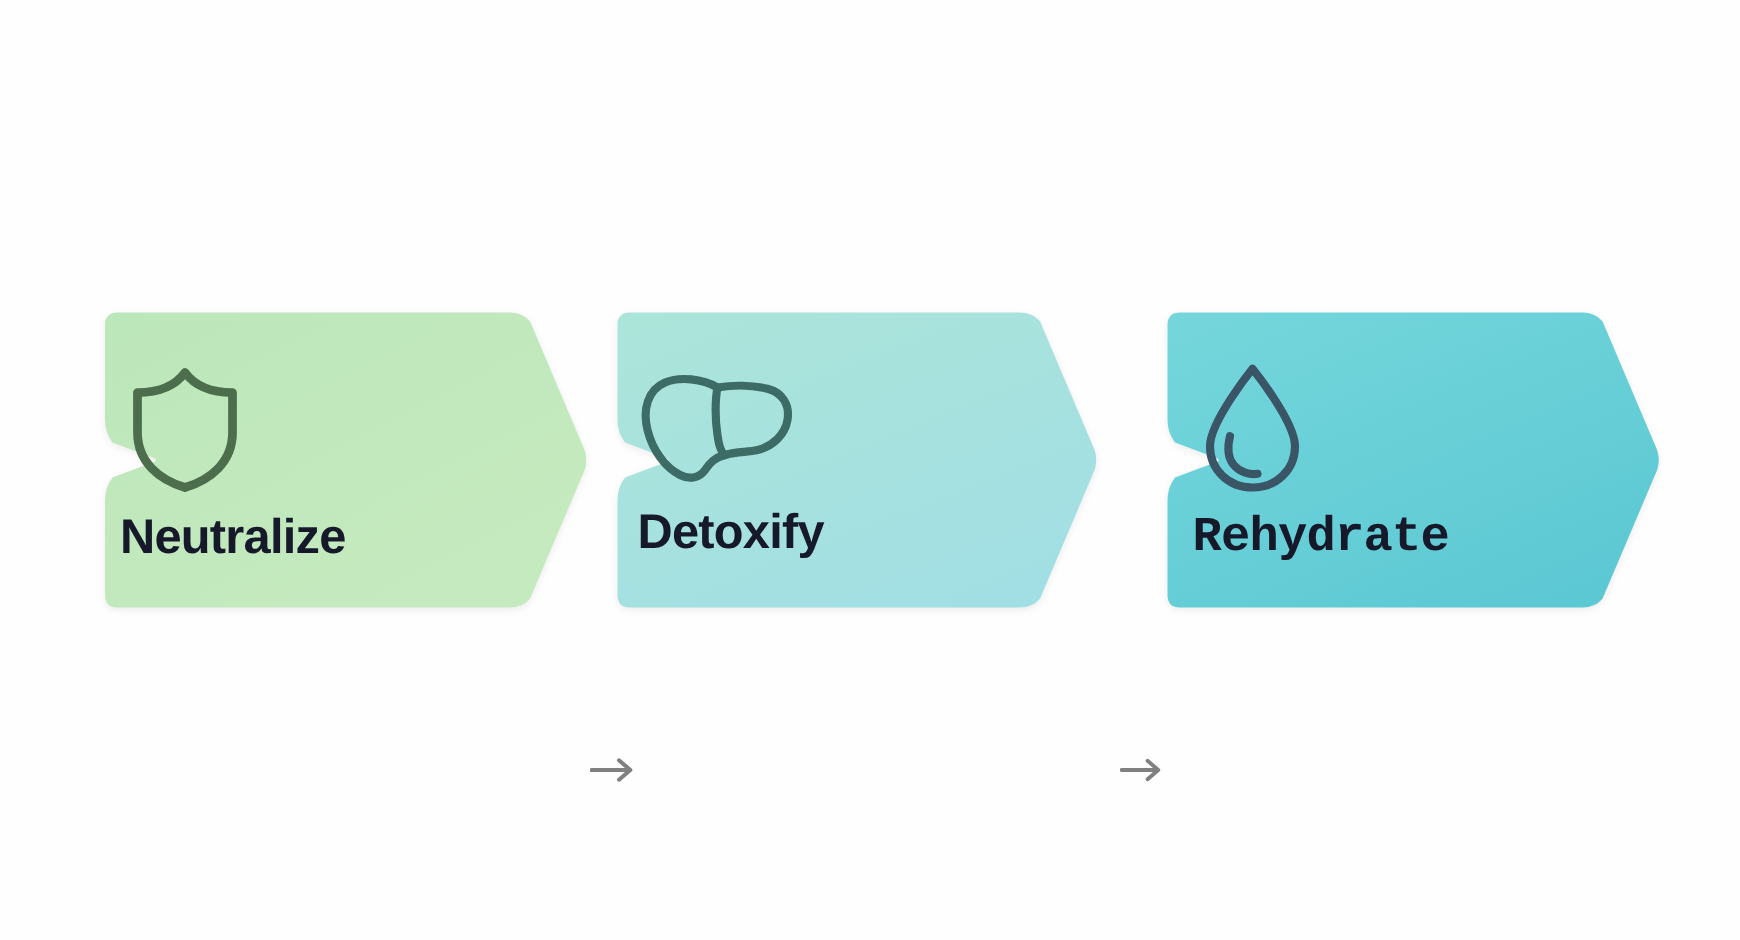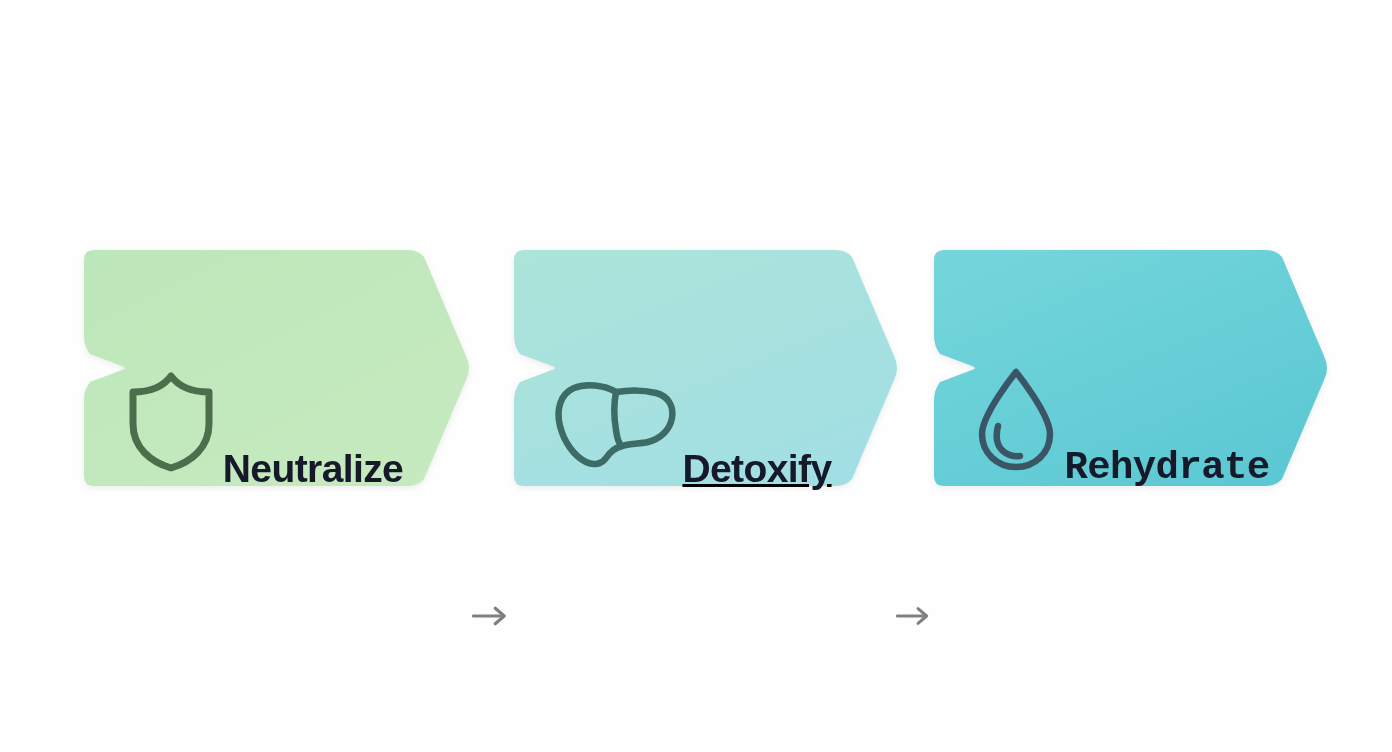--- a/index.html
+++ b/index.html
@@ -30,42 +30,42 @@
   }
   .step-shape {
     position:absolute;
     inset:0;
     filter: drop-shadow(0 2px 3px rgba(0,0,0,0.07));
   }
   .step-content {
     position:relative;
     z-index:2;
     display:flex;
-    flex-direction:row;
-    align-items:flex-end;
+    flex-direction:column;
+    align-items:flex-start;
     justify-content:center;
     width:100%;
     height:100%;
     padding-right:46px;
   }
   .step-icon {
     display:block;
     margin-bottom:14px;
   }
   .step-label {
     font-size:39px;
     font-weight:bold;
     letter-spacing:-0.6px;
     color:#16192a;
     line-height:1;
     white-space:nowrap;
   }
   
   #step-1 { left:78px;  width:394px; }
-  #step-2 { left:508px; width:392px;text-decoration:underline; }
+  #step-2 { left:488px; width:392px; }
   #step-3 { left:928px; width:402px;font-family:Liberation Mono, monospace; }
 
   #step-1 .step-content { padding-left:18px; }
   #step-2 .step-content { padding-left:22px; }
   #step-3 .step-content { padding-left:26px; }
 
   .connector {
     position:absolute;
     top:248px;
     height:240px;

